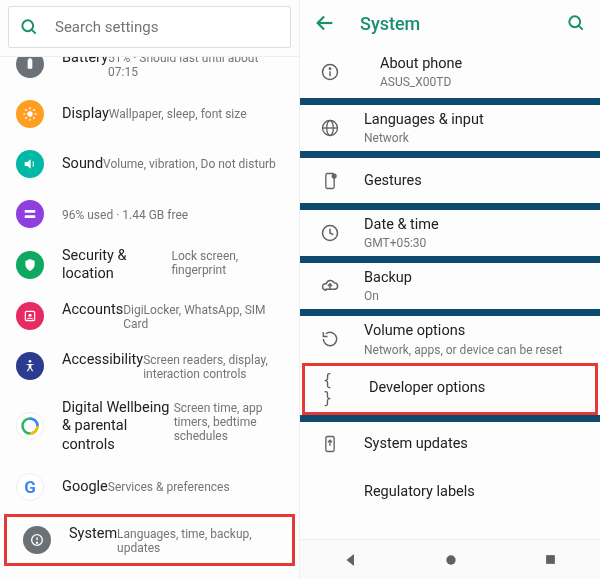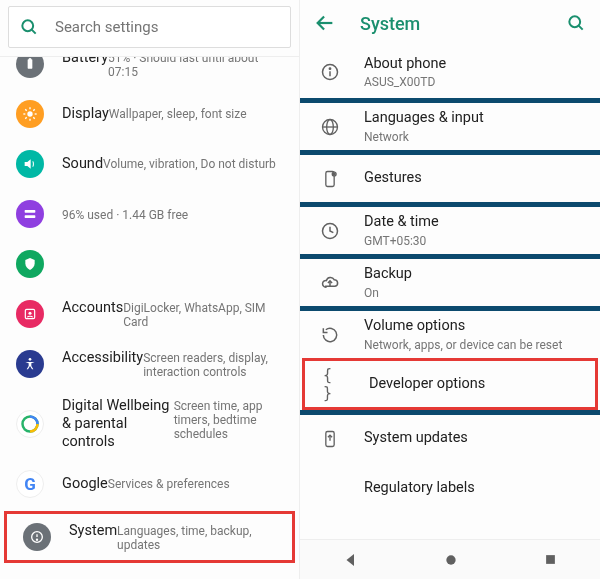--- a/index.html
+++ b/index.html
@@ -92,23 +92,23 @@
     flex: 1;
   }
   .rheader .search { color: #1a8f6e; display:flex; }
 
   
   .rrow {
     display: flex;
     align-items: center;
     min-height: 52px;
     padding: 6px 14px 6px 18px;
-    border-top: 5px solid #0c4a6e;
-  }
-  .rrow:first-child { border-top: none; }
+    border-top: 7px solid #0c4a6e;
+  }
+  .rrow:first-child { border-top: none; gap: 16px; }
   .ricon {
     width: 24px;
     height: 24px;
     color: #616161;
     display: flex;
     align-items: center;
     justify-content: center;
     flex: 0 0 auto;
   }
   .rbody { margin-left: 22px; display: flex; flex-direction: column; }
@@ -200,20 +200,24 @@
       <div class="row-body">
         <span class="row-sub">96% used · 1.44 GB free</span>
       </div>
     </div>
 
     <div class="row">
       <div class="row-icon" style="background:#0fa860">
         <svg width="16" height="16" viewBox="0 0 24 24" fill="#fff">
             <path d="M12 3l7 3v5c0 5-3 8-7 10-4-2-7-5-7-10V6l7-3z"></path>
           </svg>
+      </div>
+      <div class="row-body">
+        <span class="row-title">Security &amp; location</span>
+        <span class="row-sub">Lock screen, fingerprint</span>
       </div>
     </div>
 
     <div class="row">
       <div class="row-icon" style="background:#e82a63">
         <svg width="16" height="16" viewBox="0 0 24 24" fill="#fff">
             <rect x="5" y="5" width="14" height="14" rx="2" fill="none" stroke="#fff" stroke-width="1.8"></rect>
             <circle cx="12" cy="11" r="2.3"></circle>
             <path d="M8 17c1-2 7-2 8 0" stroke="#fff" stroke-width="1.6" fill="none"></path>
           </svg>

